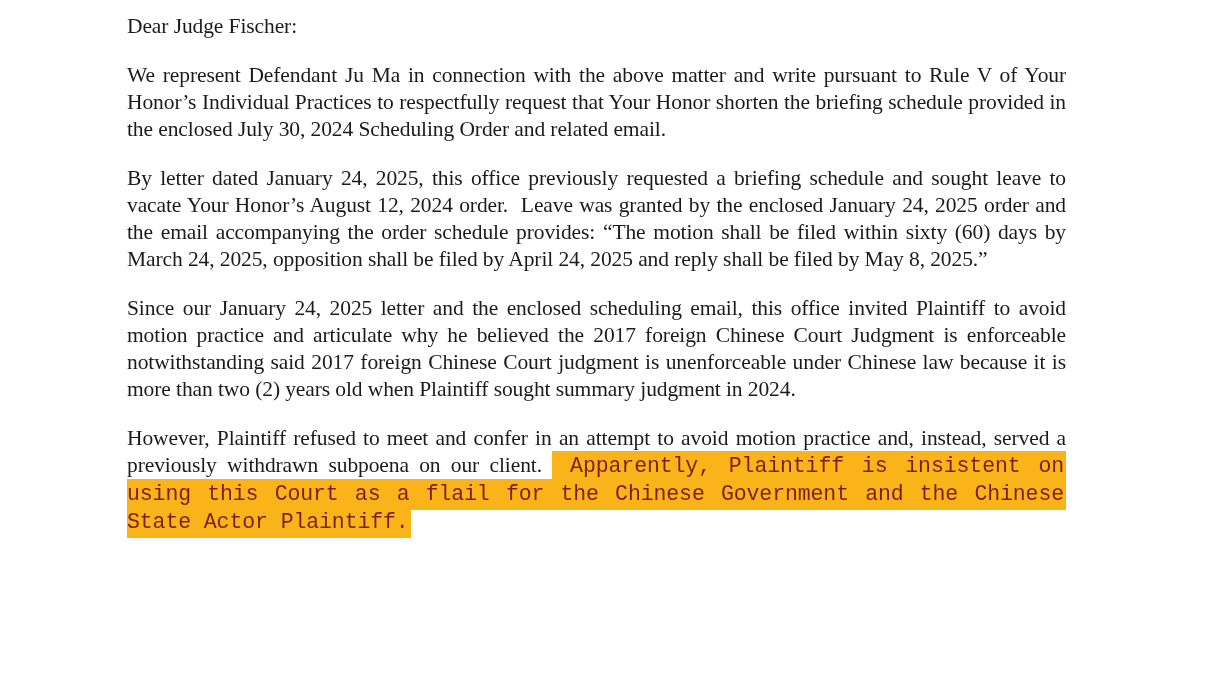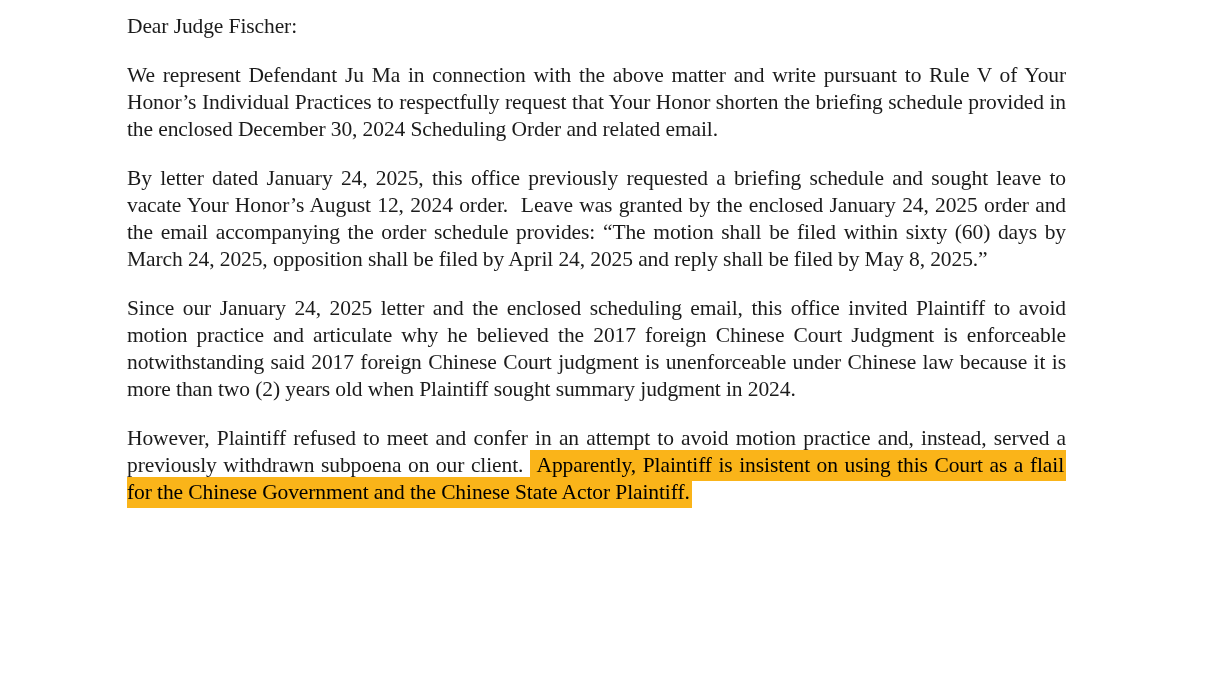--- a/index.html
+++ b/index.html
@@ -29,30 +29,31 @@
   }
   .salutation {
     margin: 0 0 22px 0;
     text-align: left;
   }
   .hl {
     background-color: #FAB419;
     padding: 3px 2px 4px 0;
     box-decoration-break: clone;
     -webkit-box-decoration-break: clone;
-    color: #000000;
+    color: #7f1d1d;
+    font-family: Liberation Mono, monospace;
   }
 </style>
 </head>
 <body>
 
 <div class="page">
   <p class="salutation">Dear Judge Fischer:</p>
 
-  <p class="para">We represent Defendant Ju Ma in connection with the above matter and write pursuant to Rule V of Your Honor’s Individual Practices to respectfully request that Your Honor shorten the briefing schedule provided in the enclosed December 30, 2024 Scheduling Order and related email.</p>
+  <p class="para">We represent Defendant Ju Ma in connection with the above matter and write pursuant to Rule V of Your Honor’s Individual Practices to respectfully request that Your Honor shorten the briefing schedule provided in the enclosed July 30, 2024 Scheduling Order and related email.</p>
 
 
   <p class="para">By letter dated January 24, 2025, this office previously requested a briefing schedule and sought leave to vacate Your Honor’s August 12, 2024 order.&nbsp; Leave was granted by the enclosed January 24, 2025 order and the email accompanying the order schedule provides: “The motion shall be filed within sixty (60) days by March 24, 2025, opposition shall be filed by April 24, 2025 and reply shall be filed by May 8, 2025.”</p>
 
   <p class="para">Since our January 24, 2025 letter and the enclosed scheduling email, this office invited Plaintiff to avoid motion practice and articulate why he believed the 2017 foreign Chinese Court Judgment is enforceable notwithstanding said 2017 foreign Chinese Court judgment is unenforceable under Chinese law because it is more than two (2) years old when Plaintiff sought summary judgment in 2024.</p>
 
   <p class="para"><span>However, Plaintiff refused to meet and confer in an attempt to avoid motion practice and, instead, served a previously withdrawn subpoena on our client.&nbsp;</span><span class="hl">&nbsp;Apparently, Plaintiff is insistent on using this Court as a flail for the Chinese Government and the Chinese State Actor Plaintiff.</span></p>
 </div>
 
 </body></html>

